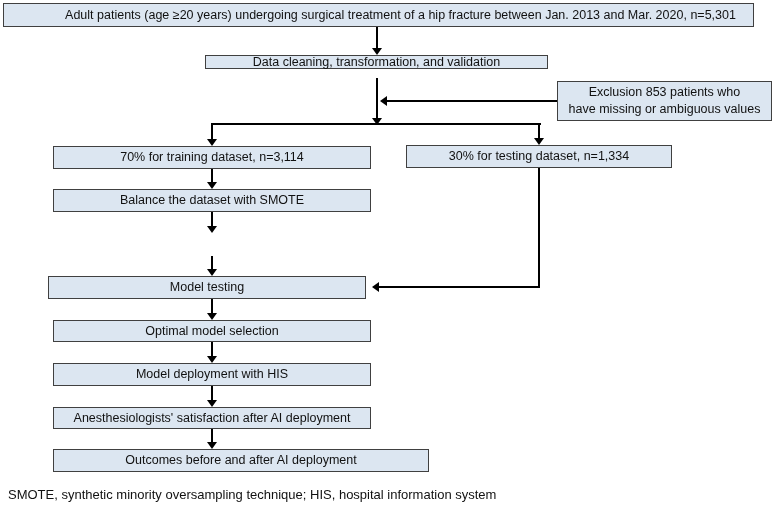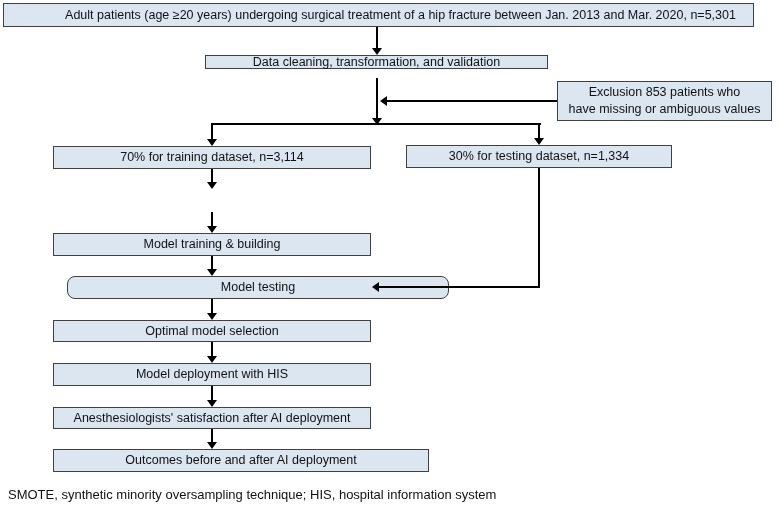--- a/index.html
+++ b/index.html
@@ -61,21 +61,21 @@
 
   
   .n-top          { left: 3px;   top: 3px;   width: 751px; height: 24px; padding-left: 44px; }
   .n-cleaning     { left: 205px; top: 55px;  width: 343px; height: 14px; }
   .n-randomsplit  { left: 127px; top: 90px;  width: 222px; height: 23px; }
   .n-exclusion    { left: 557px; top: 81px;  width: 215px; height: 40px; }
   .n-training     { left: 53px;  top: 146px; width: 318px; height: 23px; }
   .n-testing      { left: 406px; top: 145px; width: 266px; height: 23px; }
   .n-balance      { left: 53px;  top: 189px; width: 318px; height: 23px; }
   .n-modeltrain   { left: 53px;  top: 233px; width: 318px; height: 23px; }
-  .n-modeltest    { left: 67px;  top: 276px; width: 382px; height: 23px; border-radius: 8px; }
+  .n-modeltest    { left: 48px;  top: 276px; width: 318px; height: 23px; }
   .n-optimal      { left: 53px;  top: 320px; width: 318px; height: 22px; }
   .n-deployment   { left: 53px;  top: 363px; width: 318px; height: 23px; }
   .n-satisfaction { left: 53px;  top: 407px; width: 318px; height: 22px; justify-content: center; }
   .n-outcomes     { left: 53px;  top: 449px; width: 376px; height: 23px; }
 </style>
 </head>
 <body>
 
 <div class="canvas">
 
@@ -94,24 +94,24 @@
   </div>
 
   <div class="node n-training">
     <span>70% for training dataset, n=3,114</span>
   </div>
 
   <div class="node n-testing">
     <span>30% for testing dataset, n=1,334</span>
   </div>
 
+  <div class="node n-balance">
+    <span>Balance the dataset with SMOTE</span>
+  </div>
 
-  <div class="node n-modeltrain">
-    <span>Model training &amp; building</span>
-  </div>
 
   <div class="node n-modeltest">
     <span>Model testing</span>
   </div>
 
   <div class="node n-optimal">
     <span>Optimal model selection</span>
   </div>
 
   <div class="node n-deployment">

